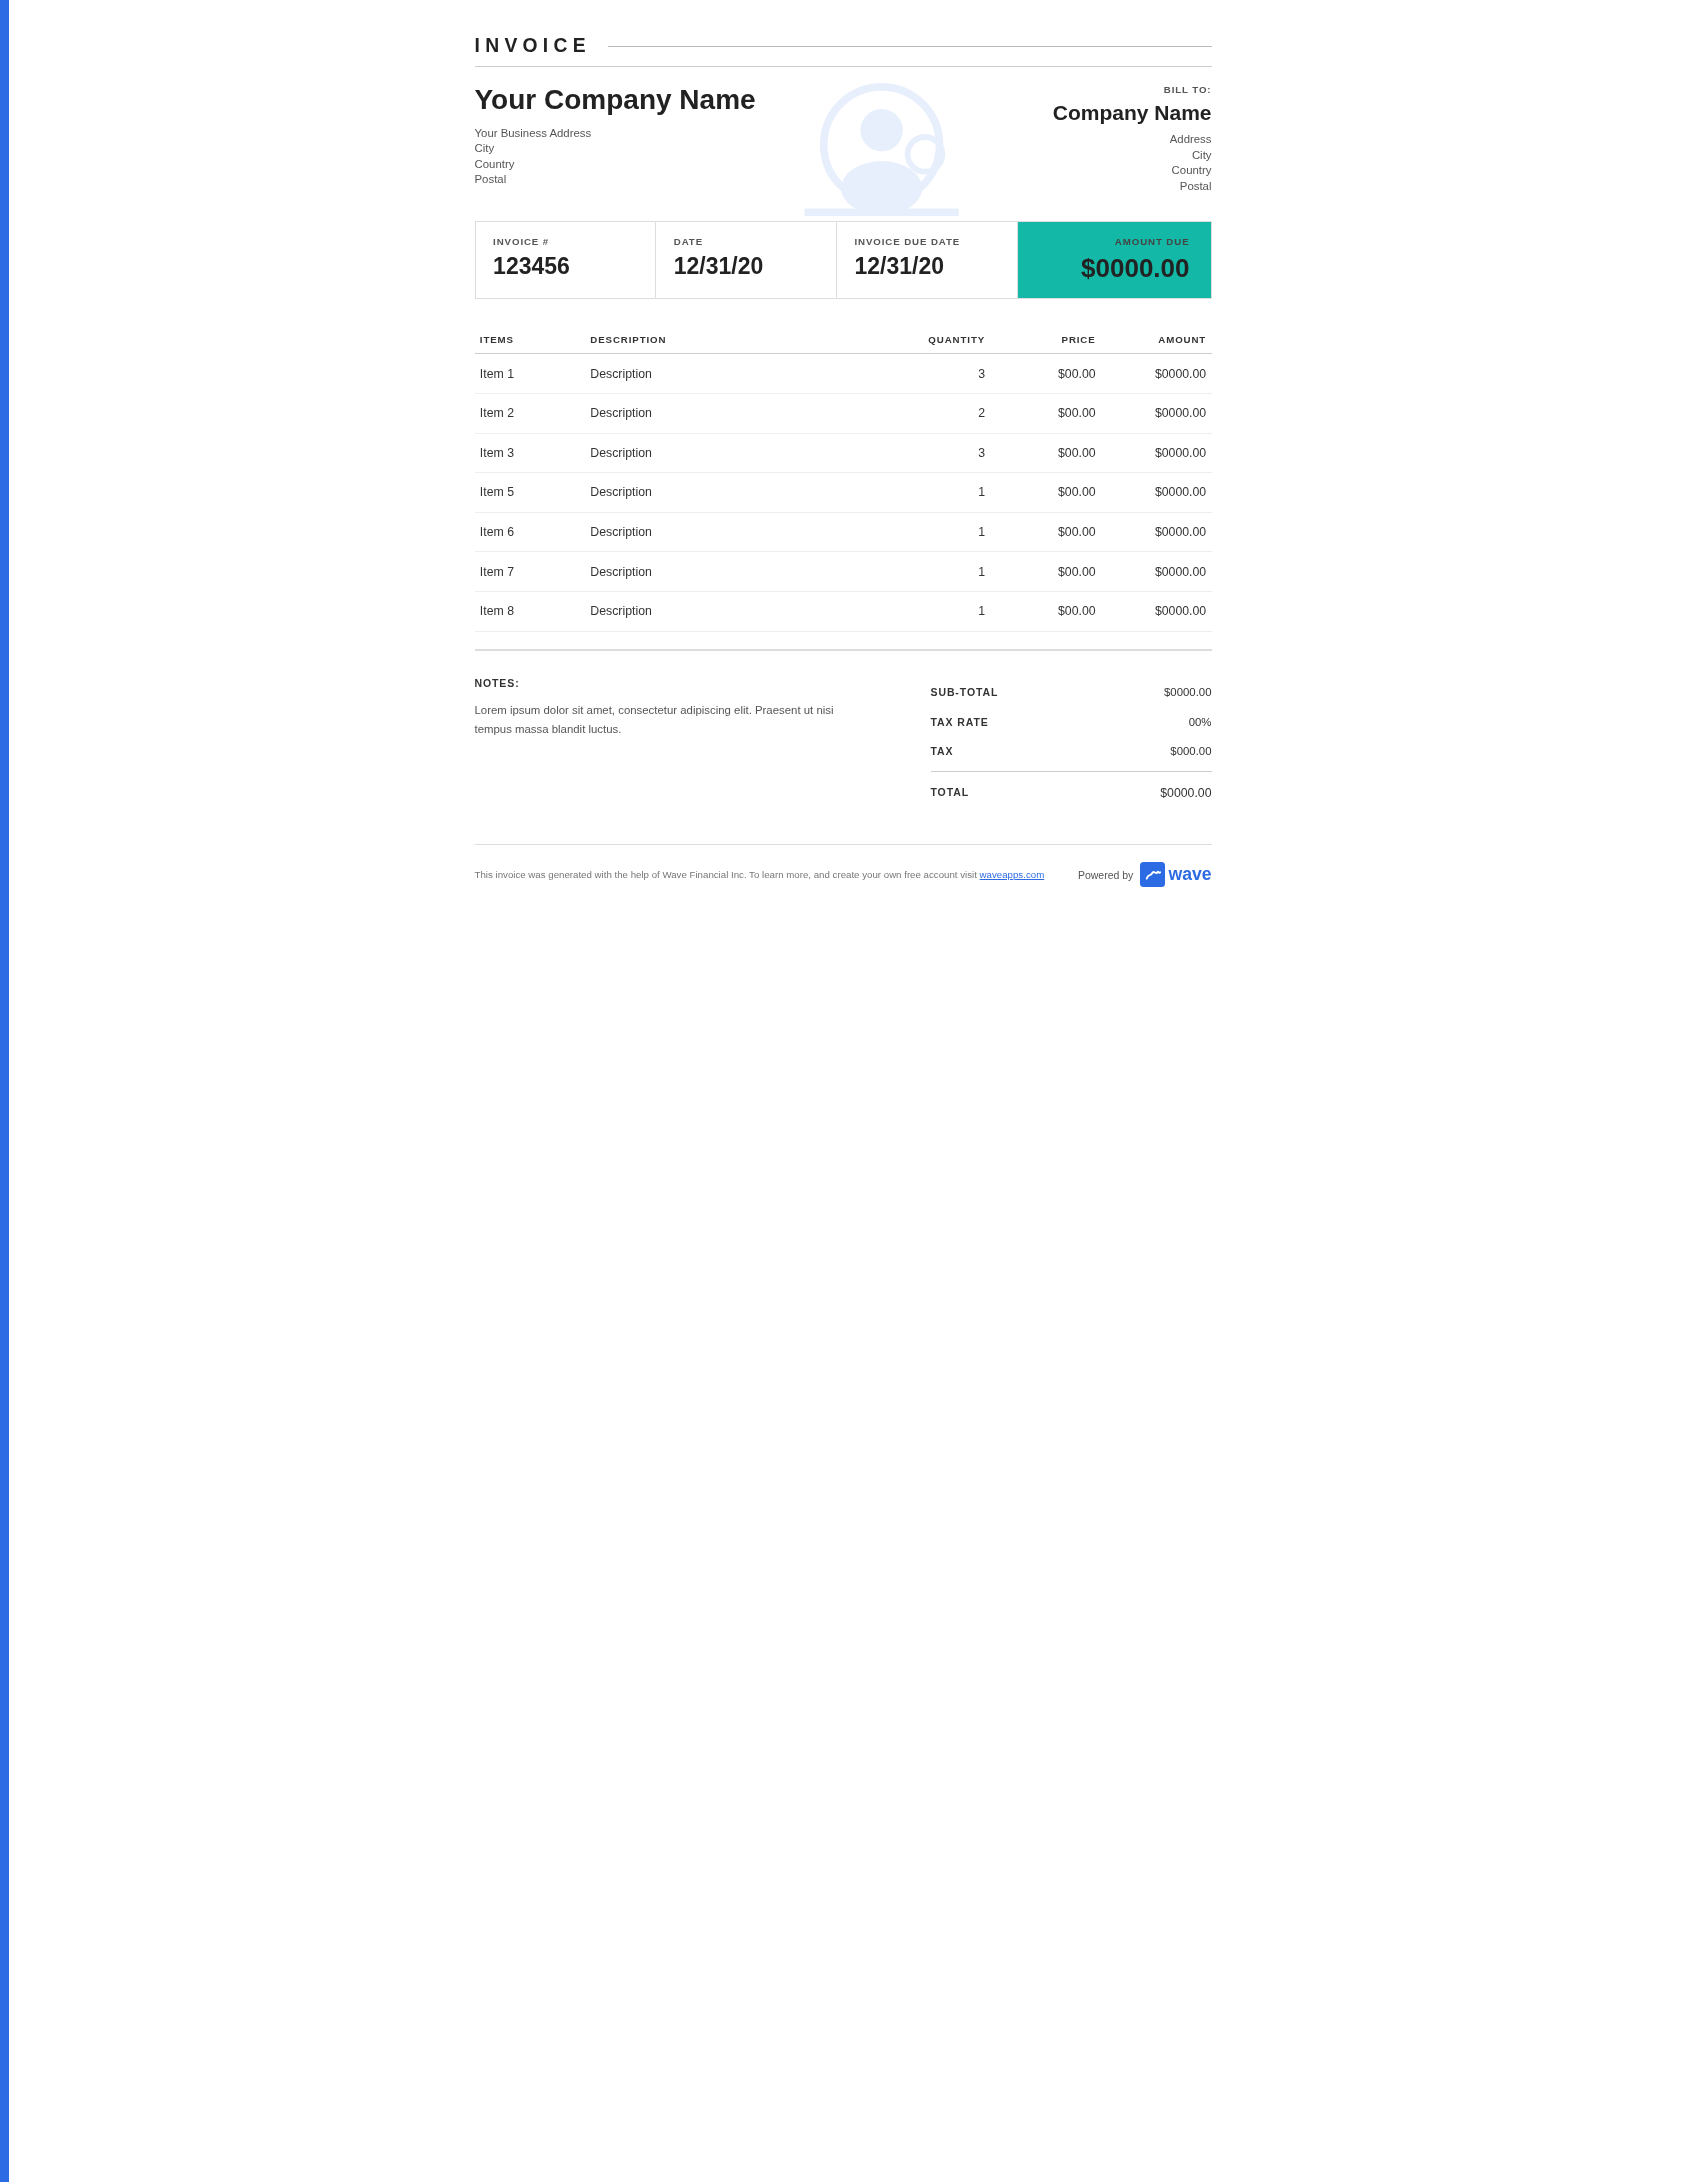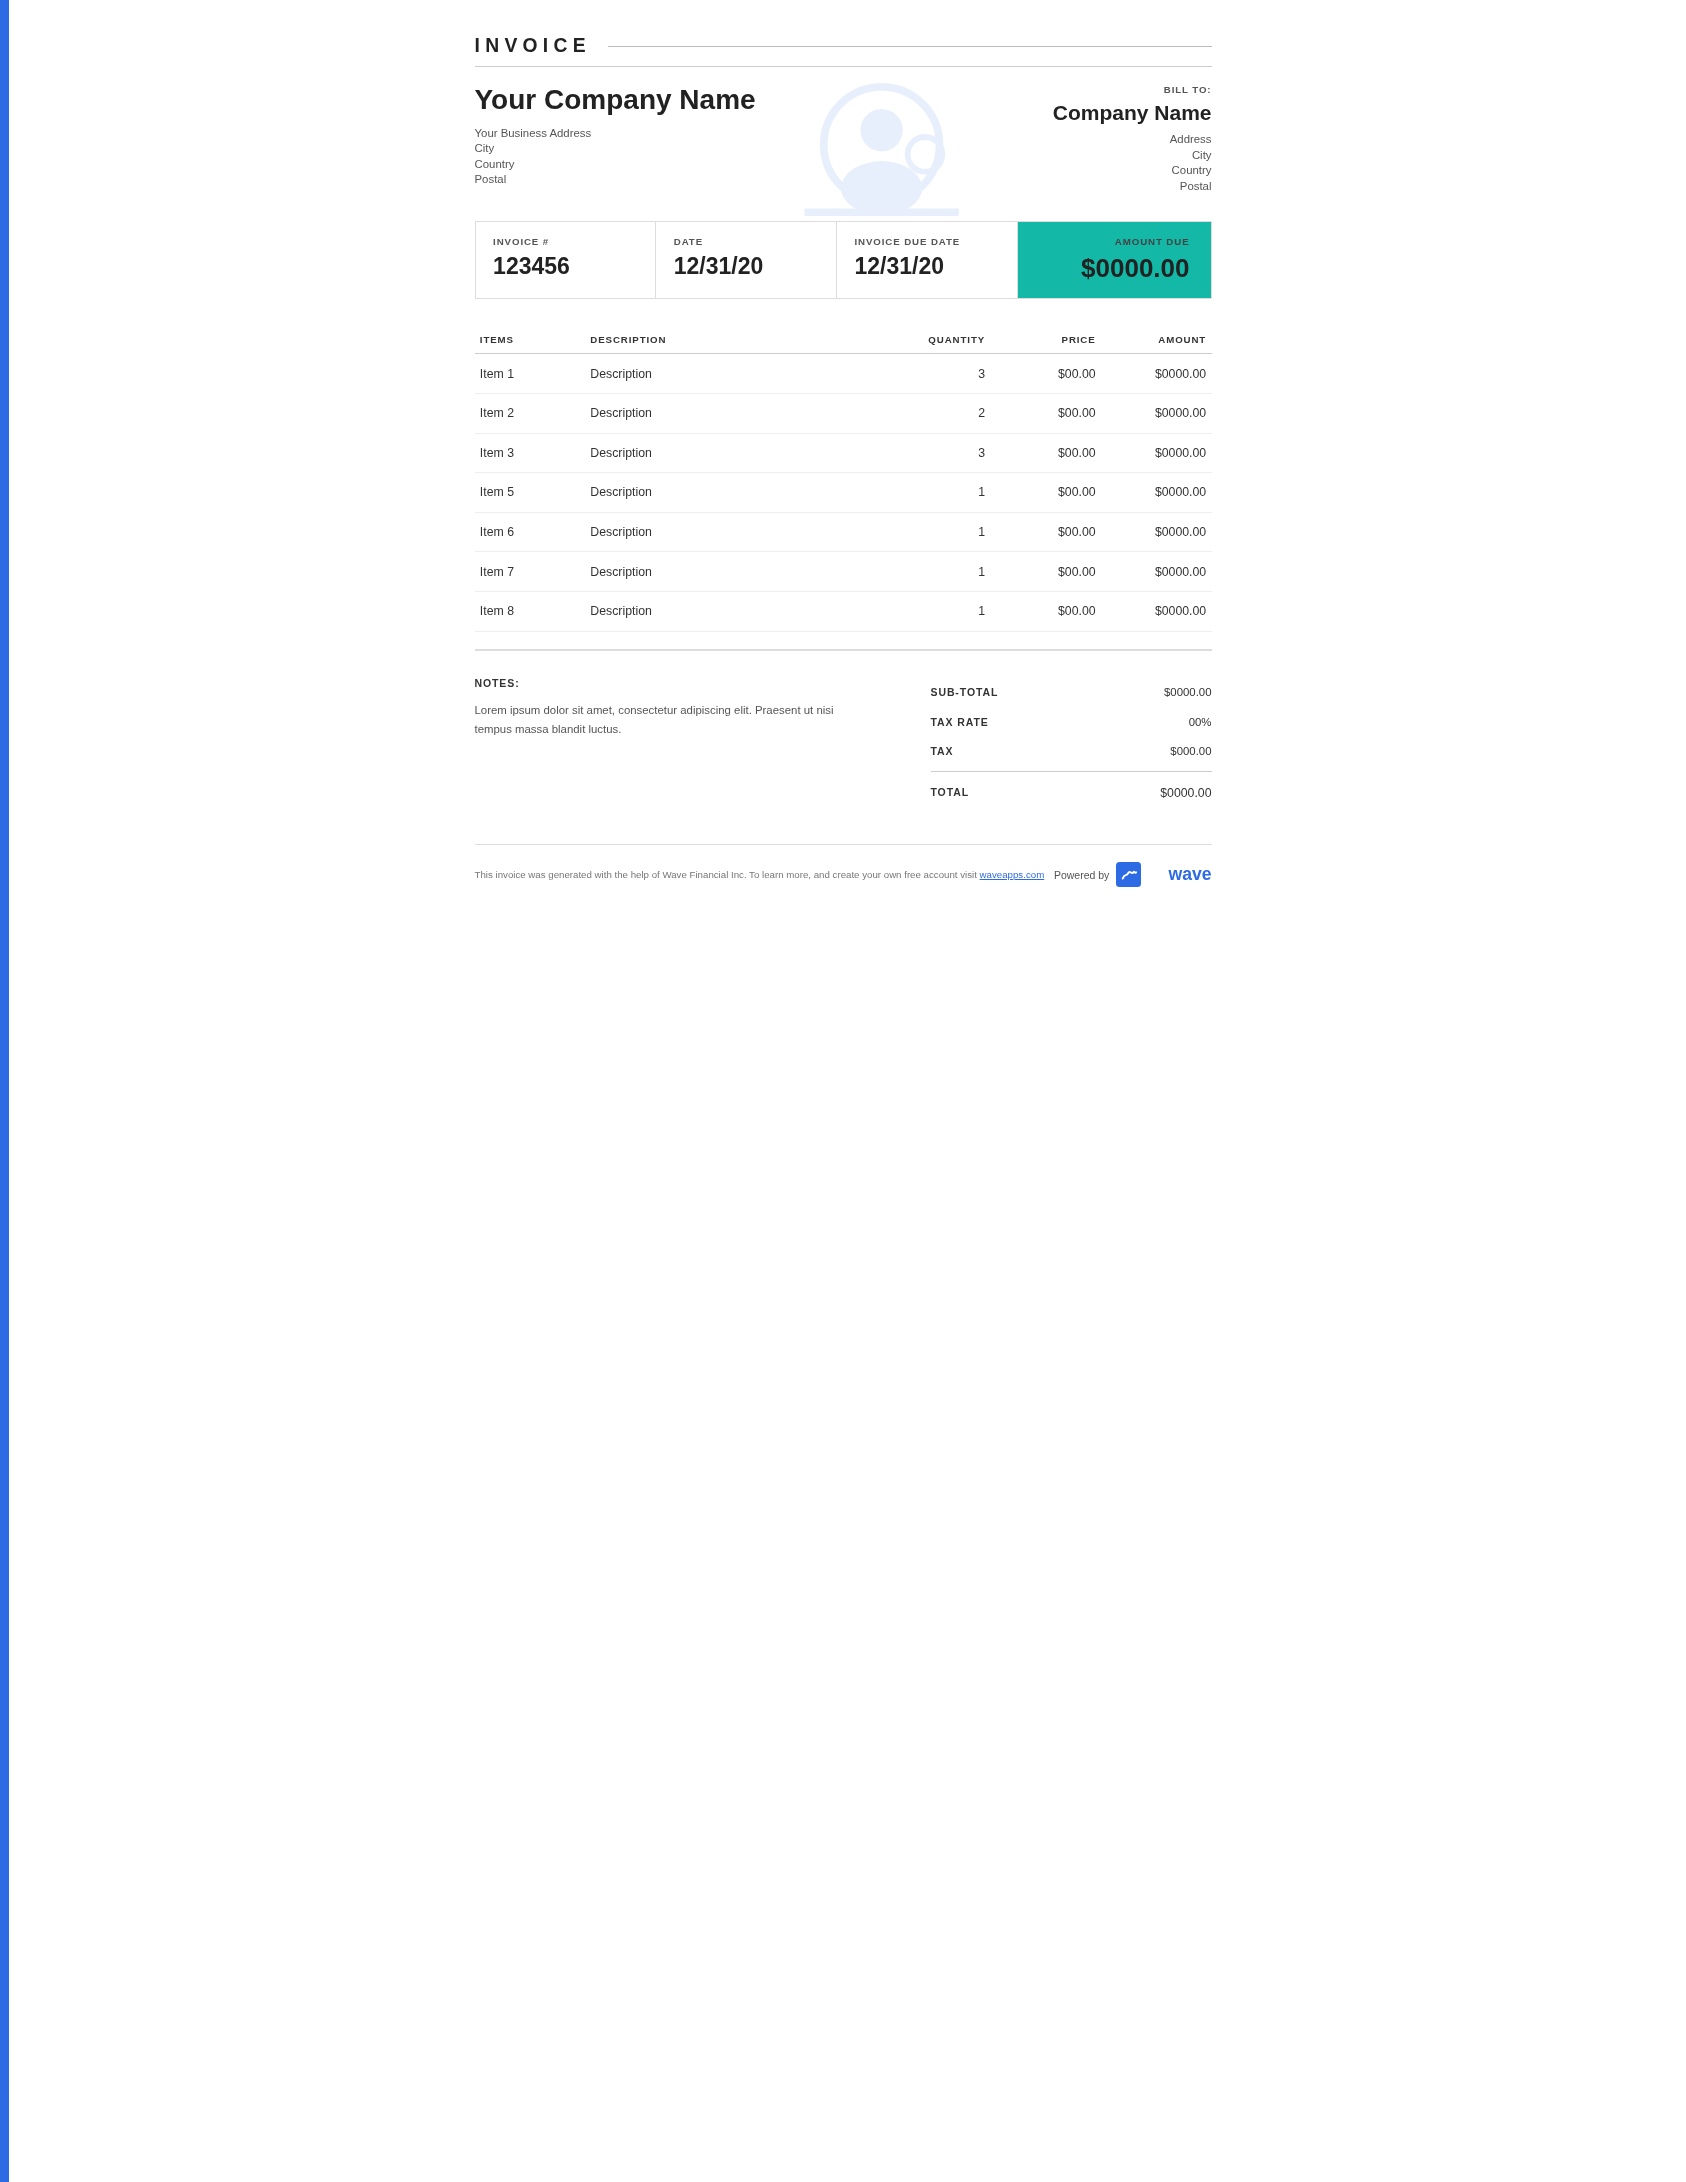--- a/index.html
+++ b/index.html
@@ -281,21 +281,20 @@
       align-items: center;
       justify-content: center;
       color: white;
       font-size: 12.3px;
       font-weight: bold;
     }
     .wave-logo-text {
       font-size: 17.6px;
       font-weight: bold;
       color: #2d6be4;
-      margin-left: 24px;
     }
   </style>
 </head>
 <body>
 
 <div class="left-bar"></div>
 
 <div class="page">
 
   <div class="header-title-row">

